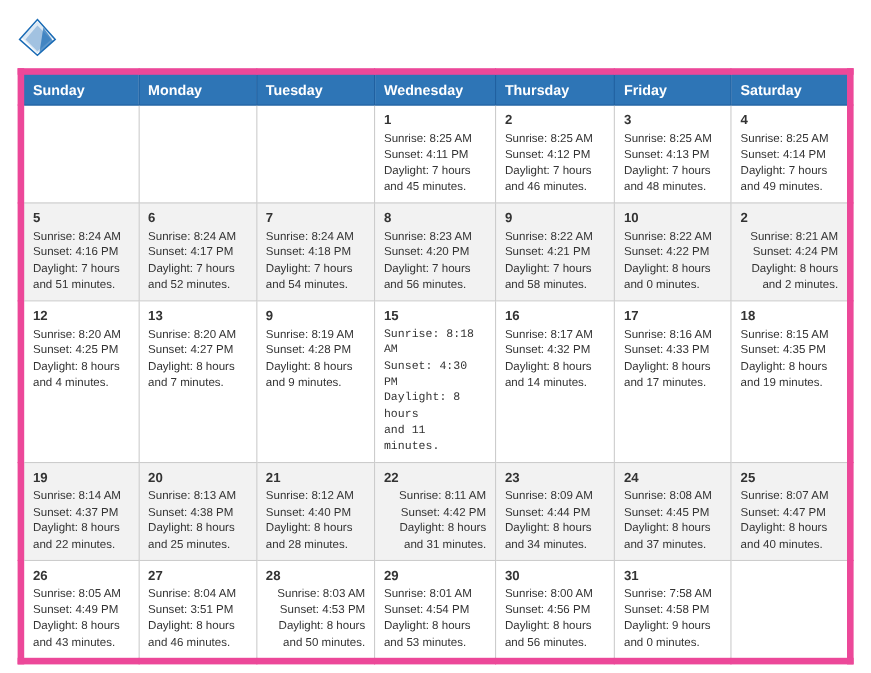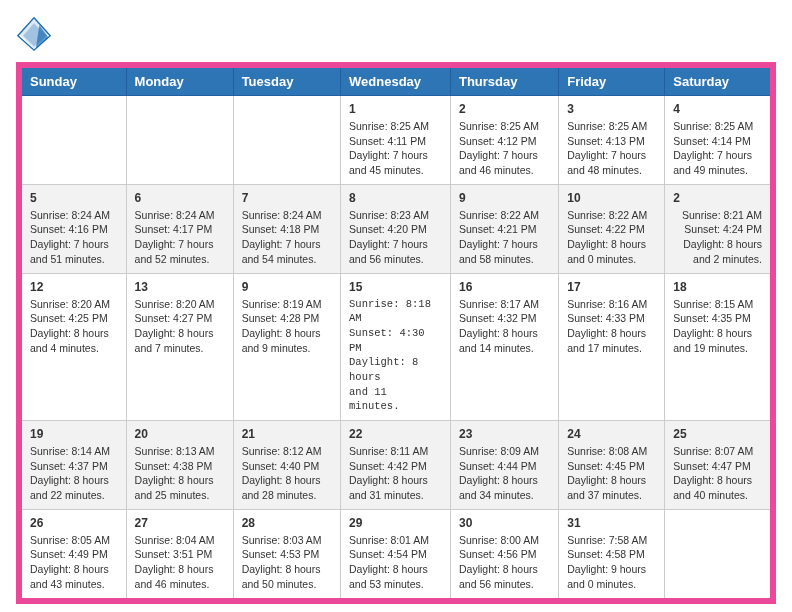--- a/index.html
+++ b/index.html
@@ -275,21 +275,21 @@
         </td>
         <td class="alt-row">
           <span class="day-number">21</span>
           <div class="day-info" style="white-space: pre-line;">Sunrise: 8:12 AM
 Sunset: 4:40 PM
 Daylight: 8 hours
 and 28 minutes.</div>
         </td>
         <td class="alt-row">
           <span class="day-number">22</span>
-          <div class="day-info" style="white-space: pre-line;">Sunrise: 8:11 AM
+          <div class="day-info" style="white-space: pre-line; text-align: right;">Sunrise: 8:11 AM
 Sunset: 4:42 PM
 Daylight: 8 hours
 and 31 minutes.</div>
         </td>
         <td class="alt-row">
           <span class="day-number">23</span>
           <div class="day-info" style="white-space: pre-line;">Sunrise: 8:09 AM
 Sunset: 4:44 PM
 Daylight: 8 hours
 and 34 minutes.</div>
@@ -319,21 +319,21 @@
         </td>
         <td>
           <span class="day-number">27</span>
           <div class="day-info" style="white-space: pre-line;">Sunrise: 8:04 AM
 Sunset: 3:51 PM
 Daylight: 8 hours
 and 46 minutes.</div>
         </td>
         <td>
           <span class="day-number">28</span>
-          <div class="day-info" style="white-space: pre-line;">Sunrise: 8:03 AM
+          <div class="day-info" style="white-space: pre-line; text-align: right;">Sunrise: 8:03 AM
 Sunset: 4:53 PM
 Daylight: 8 hours
 and 50 minutes.</div>
         </td>
         <td>
           <span class="day-number">29</span>
           <div class="day-info" style="white-space: pre-line;">Sunrise: 8:01 AM
 Sunset: 4:54 PM
 Daylight: 8 hours
 and 53 minutes.</div>

